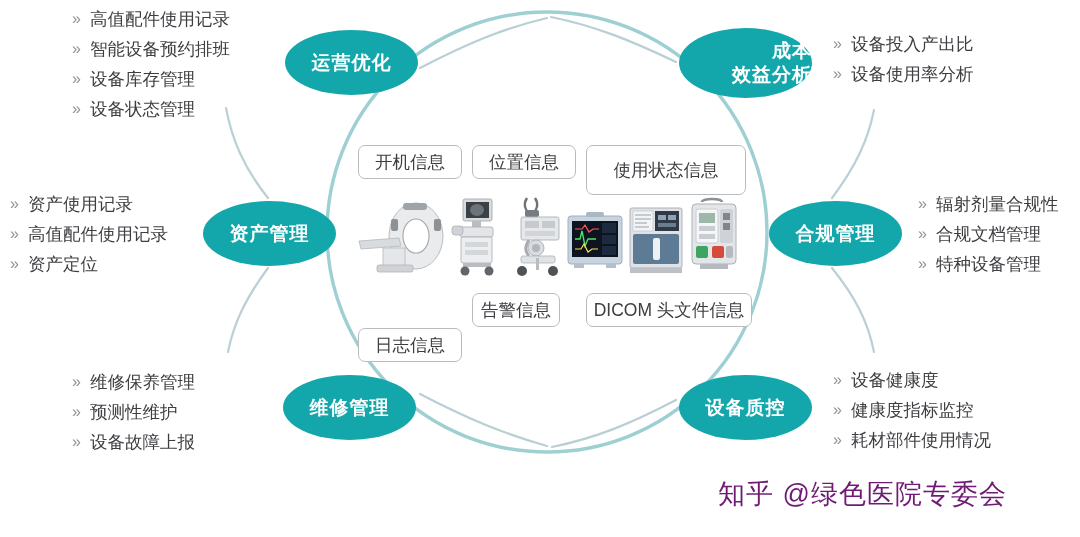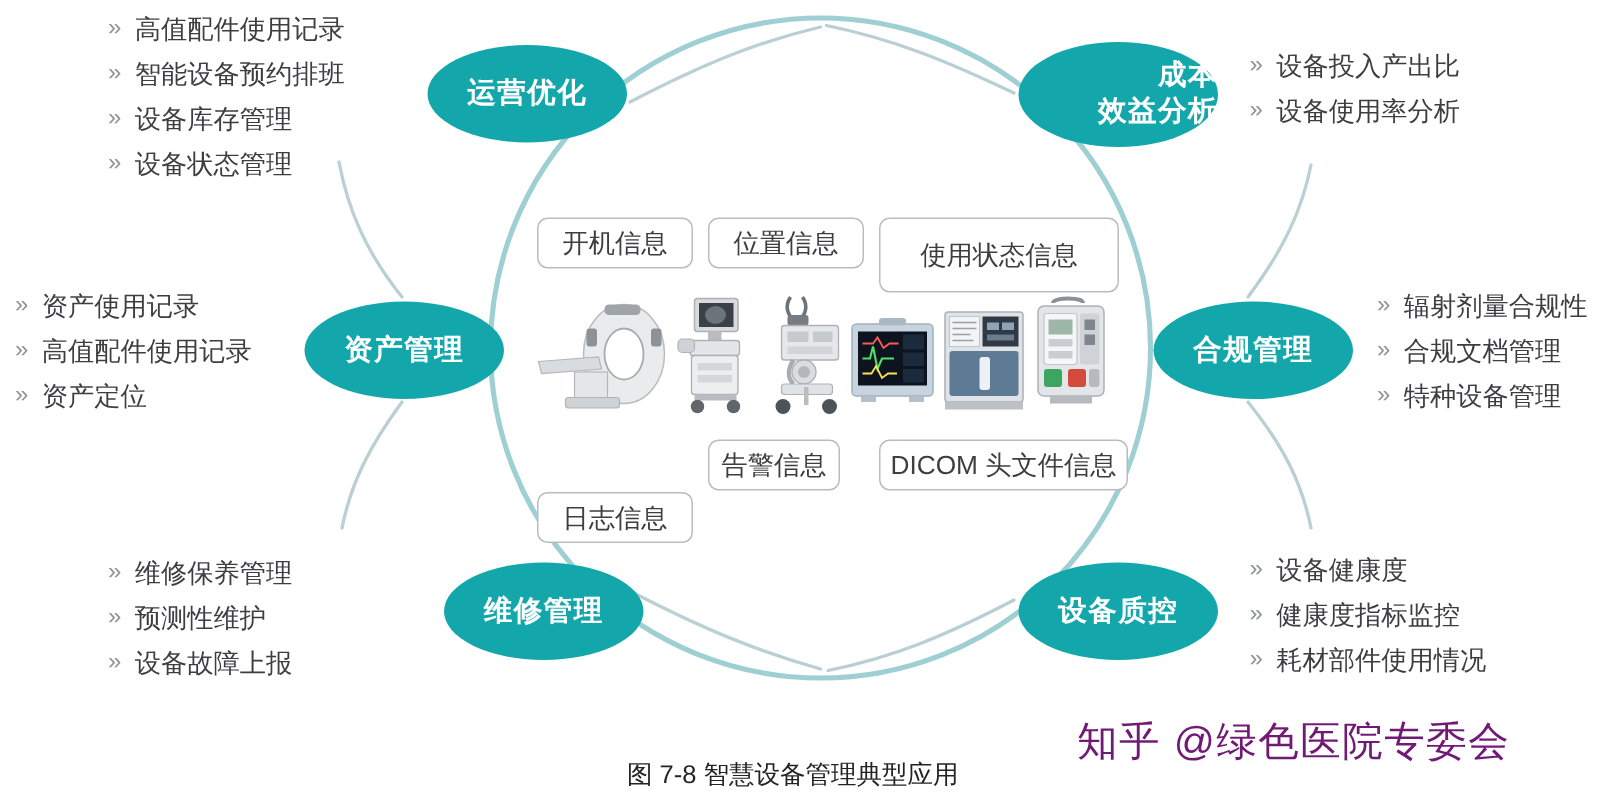--- a/index.html
+++ b/index.html
@@ -93,21 +93,21 @@
   </div>
 
   <div class="node" style="left:203px;top:201px;width:133px;height:65px;">
     <span>资产管理</span>
   </div>
 
   <div class="node" style="left:769px;top:201px;width:133px;height:65px;">
     <span>合规管理</span>
   </div>
 
-  <div class="node" style="left:296px;top:375px;width:133px;height:65px;align-items:center;">
+  <div class="node" style="left:283px;top:375px;width:133px;height:65px;align-items:center;">
     <span>维修管理</span>
   </div>
 
   <div class="node" style="left:679px;top:375px;width:133px;height:65px;">
     <span>设备质控</span>
   </div>
 
   <div class="blist" style="left:72px;top:9px;">
     <div class="row">
       <span class="bmark">»</span>
@@ -304,16 +304,15 @@
   <div class="infobox" style="left:358px;top:293px;width:104px;height:34px;margin-top:35px;">
     <span>日志信息</span>
   </div>
   <div class="infobox" style="left:472px;top:293px;width:88px;height:34px;">
     <span>告警信息</span>
   </div>
   <div class="infobox" style="left:586px;top:293px;width:166px;height:34px;">
     <span>DICOM 头文件信息</span>
   </div>
 
-  <div class="caption">图 7-8 智慧设备管理典型应用</div>
   <div class="watermark">知乎 @绿色医院专委会</div>
 
 </div>
 
 </body></html>

